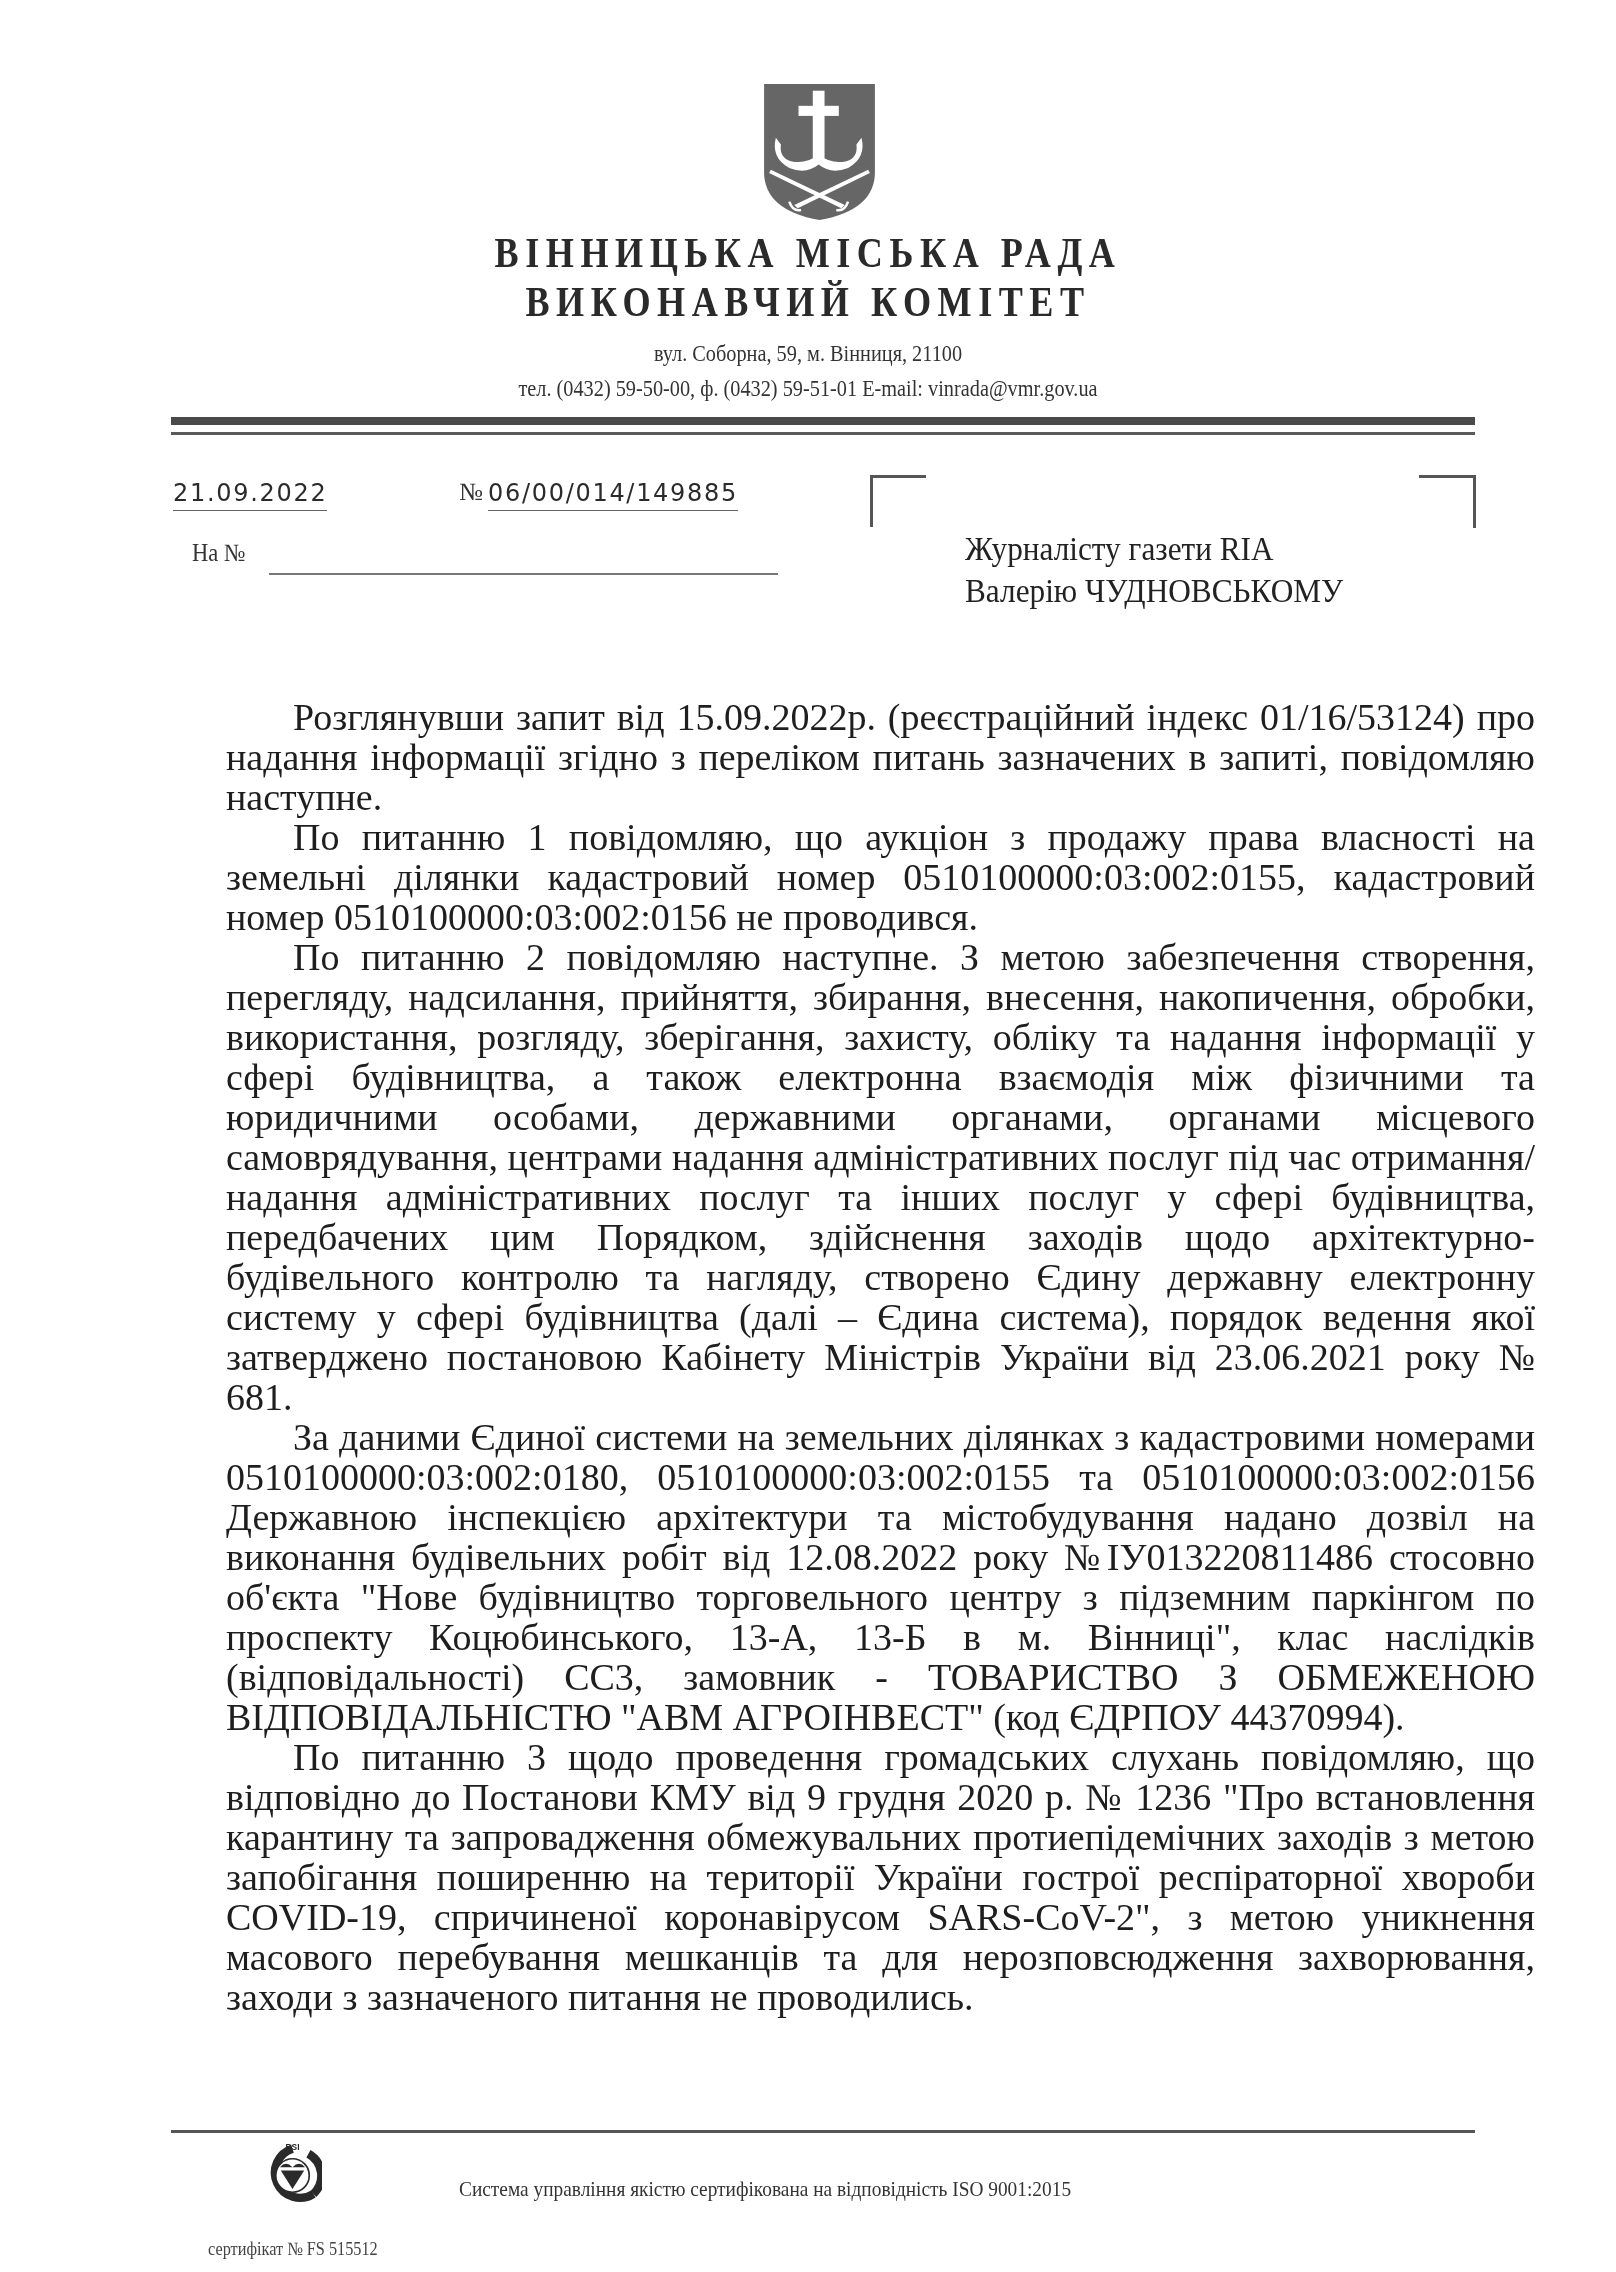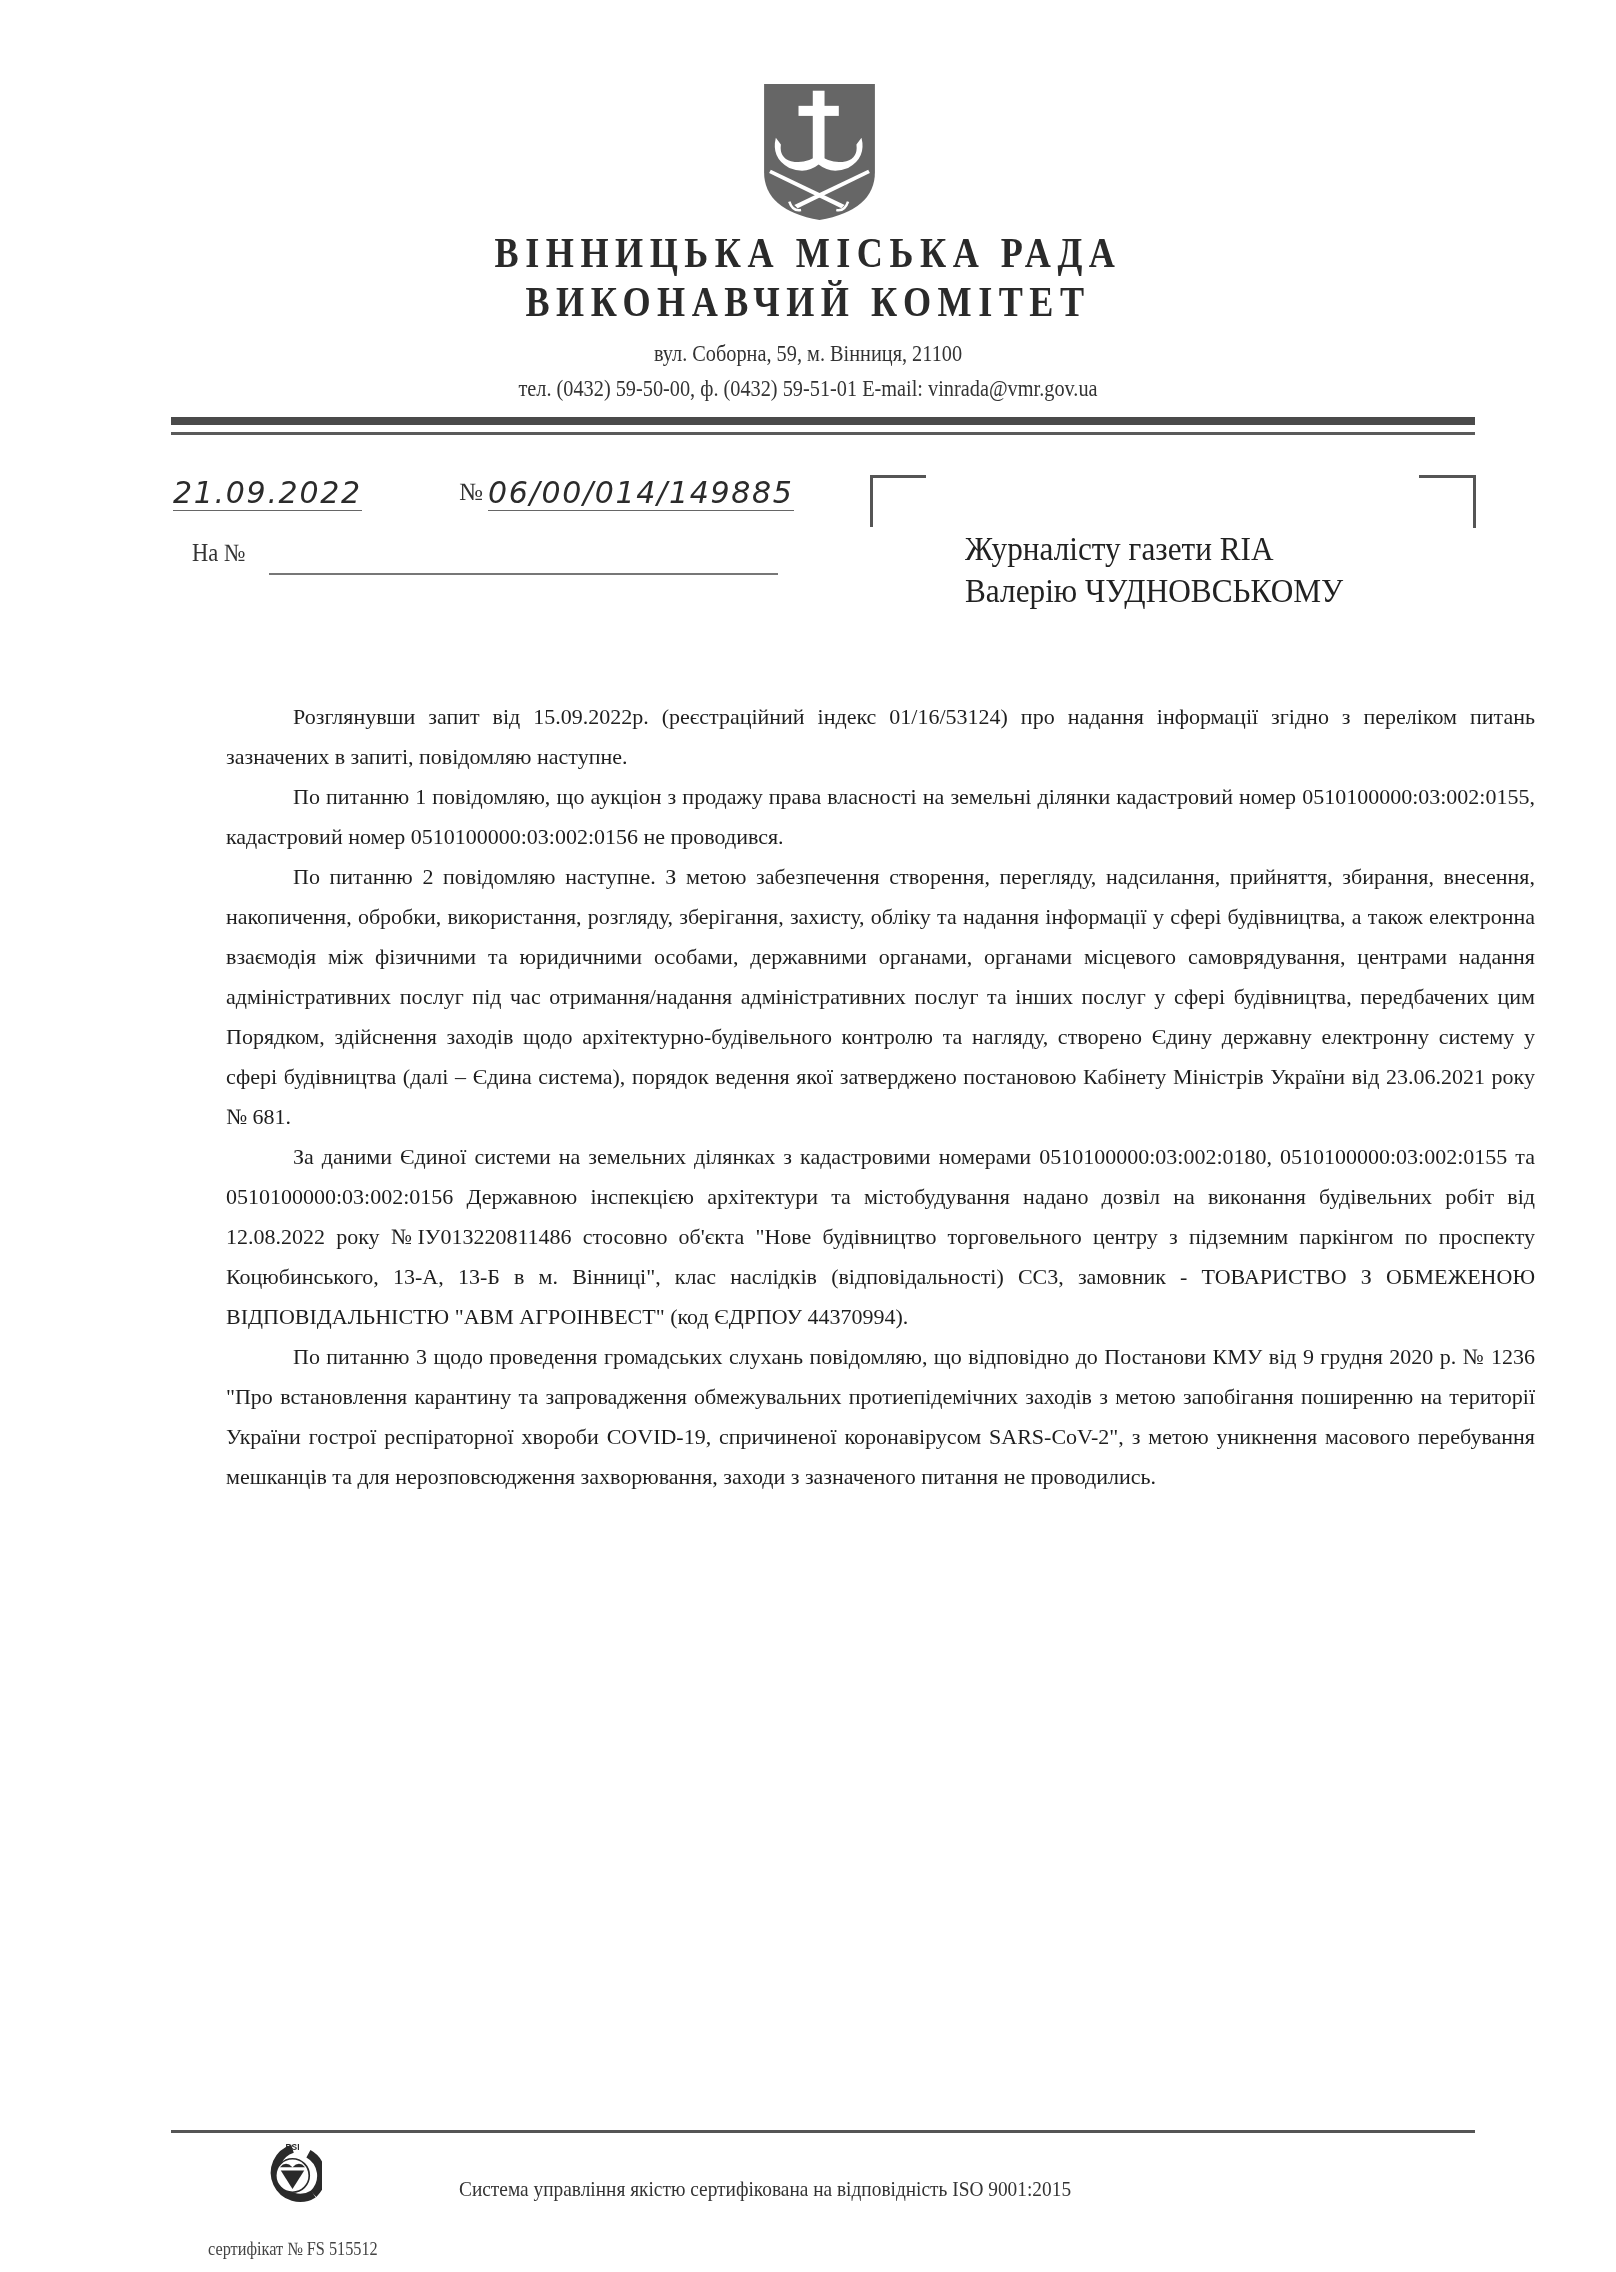--- a/index.html
+++ b/index.html
@@ -26,21 +26,21 @@
       transform: scaleX(0.86); transform-origin: 808px 0;
     }
     .addr-1 { top: 340px; }
     .addr-2 { top: 375px; }
 
     .rule-thick { left: 171px; top: 417px; width: 1304px; height: 8.4px; background: #4a4a4a; }
     .rule-thin  { left: 171px; top: 432px; width: 1304px; height: 2.5px;  background: #5a5a5a; }
 
     
     .hand {
-      font-family: "DejaVu Sans", sans-serif; font-style: italic; font-size: 30px;
+      font-family: "DejaVu Sans", sans-serif; font-size: 24px;
       color: #2b2b2b; letter-spacing: 1.7px;
     }
     .hand-date { left: 173px; top: 476px; border-bottom: 1.7px solid #666; padding-bottom: 0; line-height: 34px; }
     .hand-no-label { left: 459px; top: 478px; font-family: "Liberation Serif", serif; font-size: 25px; color: #333; }
     .hand-no { left: 488px; top: 476px; border-bottom: 1.7px solid #666; line-height: 34px; }
 
     .ref-label { left: 192px; top: 539px; font-size: 25px; color: #333; transform: scaleX(0.9); transform-origin: 0 0; }
     .ref-line { left: 269px; top: 573px; width: 509px; height: 1.7px; background: #777; }
 
     
@@ -49,21 +49,21 @@
     .br-r-v { left: 1473px; top: 475px; width: 2.5px; height: 53px; background: #555; }
     .br-r-h { left: 1419px; top: 475px; width: 56px; height: 2.5px; background: #555; }
 
     .addressee { left: 965px; font-size: 34px; color: #222; transform: scaleX(0.92); transform-origin: 0 0; white-space: nowrap; }
     .addressee-1 { top: 530px; }
     .addressee-2 { top: 572px; }
 
     
     .body-text {
       left: 226px; top: 697px; width: 1309px;
-      font-size: 22px; line-height: 40px; color: #1e1e1e;
+      font-size: 38px; line-height: 40px; color: #1e1e1e;
       text-align: justify;
     }
     .body-text p { margin: 0; text-indent: 67px; }
     .body-text p + p { margin-top: 0; }
 
     .footer-rule { left: 171px; top: 2130px; width: 1304px; height: 2.5px; background: #555; }
     .bsi { left: 263px; top: 2142px; width: 59px; height: 67px; }
     .footer-text {
       left: 459px; top: 2176px; font-size: 22px; color: #333;
       transform: scaleX(0.88); transform-origin: 0 0; white-space: nowrap;

